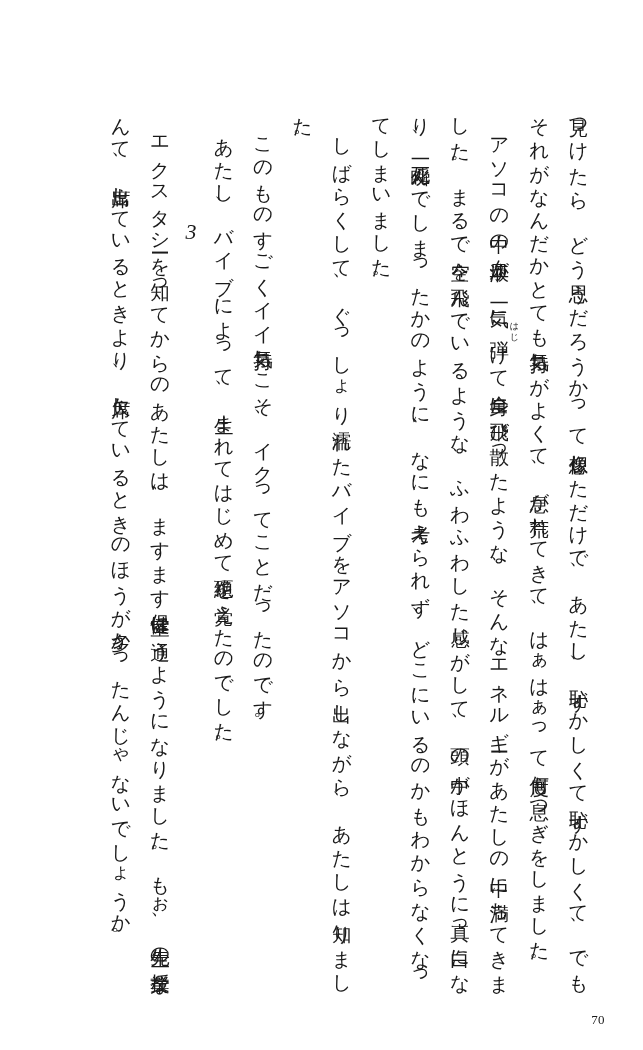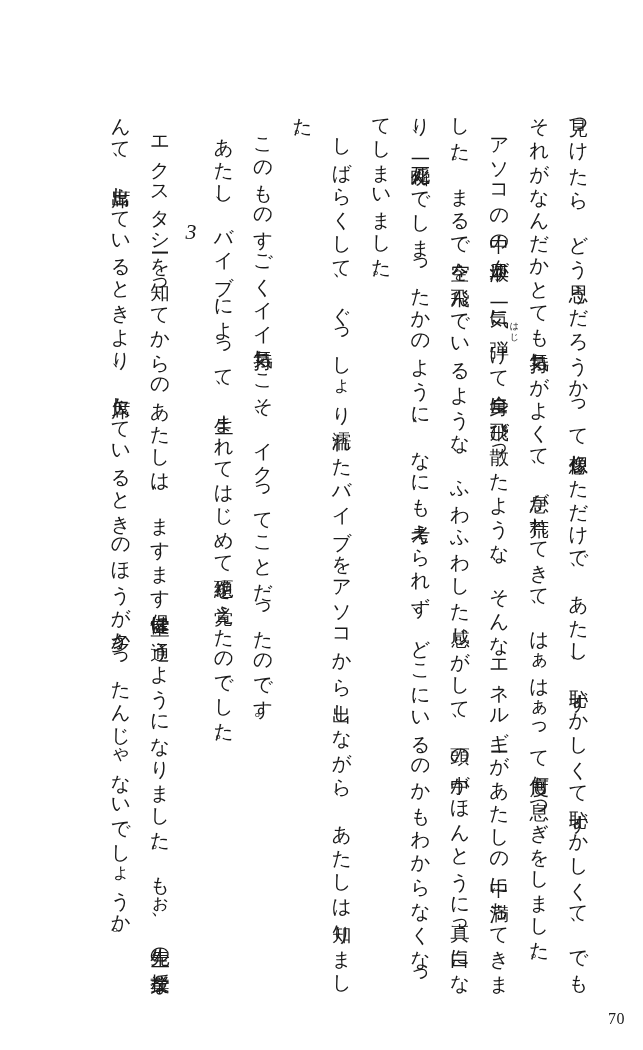--- a/index.html
+++ b/index.html
@@ -75,24 +75,24 @@
     ruby-position: over;
   }
   rt {
     font-size: 9px;
     letter-spacing: 0;
     line-height: 1;
   }
 
   #page-number {
     position: absolute;
-    right: 18px;
+    right: 38px;
     bottom: 22px;
     font-family: "Liberation Serif", "DejaVu Serif", serif;
-    font-size: 16px;
+    font-size: 13px;
     color: #1a1a1a;
     letter-spacing: 0.03em;
   }
 </style>
 </head>
 <body>
 
 <div id="page">
 
   <div id="text-block">

